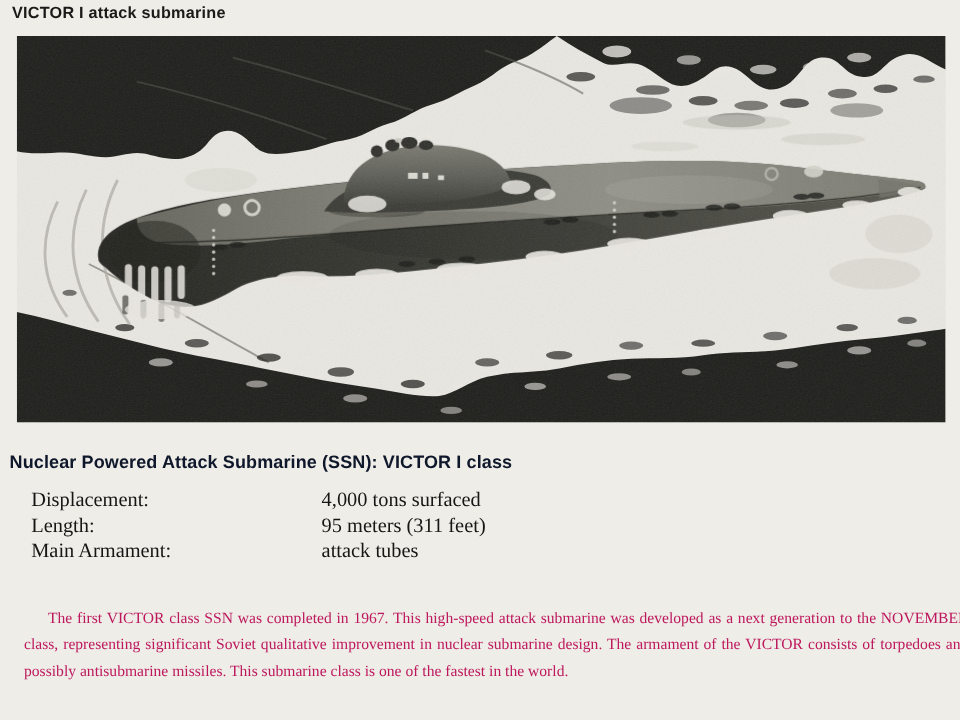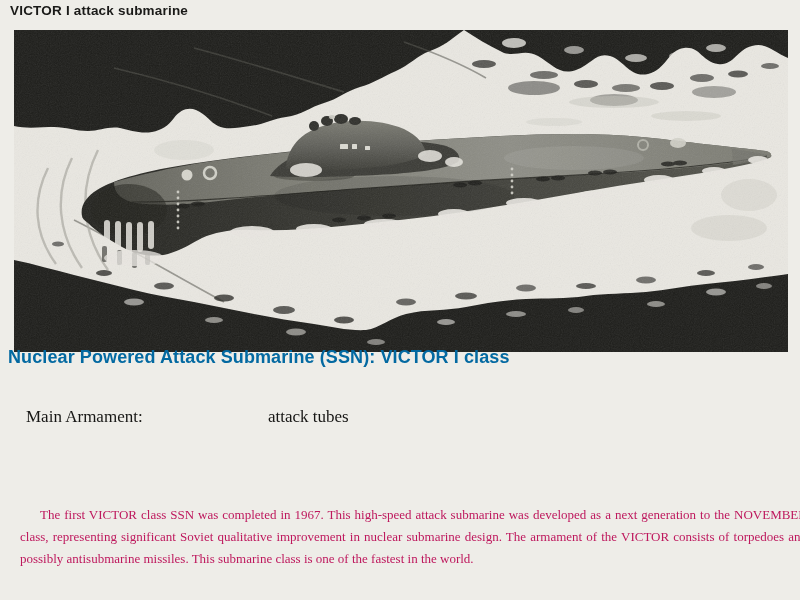--- a/index.html
+++ b/index.html
@@ -15,24 +15,24 @@
     position:absolute;left:10px;top:3px;
     font-family:"Liberation Sans", sans-serif;
     font-weight:bold;font-size:13.5px;letter-spacing:.2px;
     color:#1a1a18;
   }
   .photo{
     position:absolute;left:14px;top:30px;width:774px;height:322px;
     display:block;
   }
   .heading{
-    position:absolute;left:8px;top:347px;
+    position:absolute;left:8px;top:377px;
     font-family:"Liberation Sans", sans-serif;
-    font-weight:bold;font-size:18px;letter-spacing:.1px;
-    color:#0369a1;
+    font-weight:bold;font-size:15px;letter-spacing:.1px;
+    color:#0f172a;
   }
   .specs{
     position:absolute;left:26px;top:406px;width:620px;
     font-size:17px;line-height:21px;
   }
   .spec-row{display:grid;grid-template-columns:242px 1fr;}
   .spec-label,.spec-value{white-space:nowrap;}
   .para{
     position:absolute;left:20px;top:504px;width:787px;
     font-size:13px;line-height:21.8px;
@@ -284,20 +284,28 @@
       </g>
     </g>
 
     <rect width="774" height="322" filter="url(#grain)"></rect>
   </svg>
 
   <div class="heading">Nuclear Powered Attack Submarine (SSN): VICTOR I class</div>
 
   <div class="specs">
     <div class="spec-row">
+      <span class="spec-label">Displacement:</span>
+      <span class="spec-value">4,000 tons surfaced</span>
+    </div>
+    <div class="spec-row">
+      <span class="spec-label">Length:</span>
+      <span class="spec-value">95 meters (311 feet)</span>
+    </div>
+    <div class="spec-row">
     </div>
     <div class="spec-row">
       <span class="spec-label">Main Armament:</span>
       <span class="spec-value">attack tubes</span>
     </div>
   </div>
 
   <div class="para">The first VICTOR class SSN was completed in 1967. This high-speed attack submarine was developed as a next generation to the NOVEMBER class, representing significant Soviet qualitative improvement in nuclear submarine design. The armament of the VICTOR consists of torpedoes and possibly antisubmarine missiles. This submarine class is one of the fastest in the world.</div>
 
 </div>

